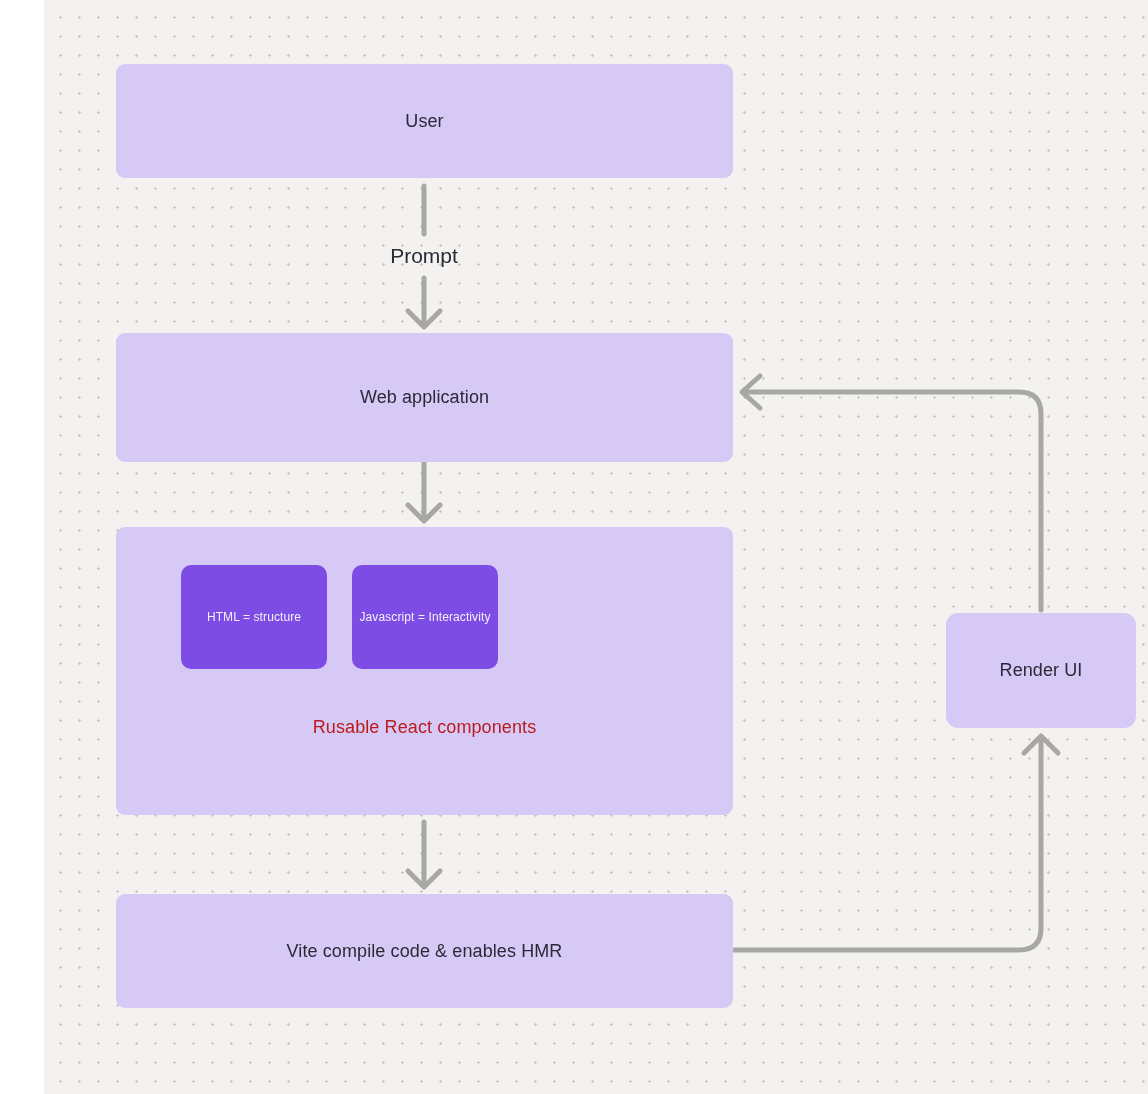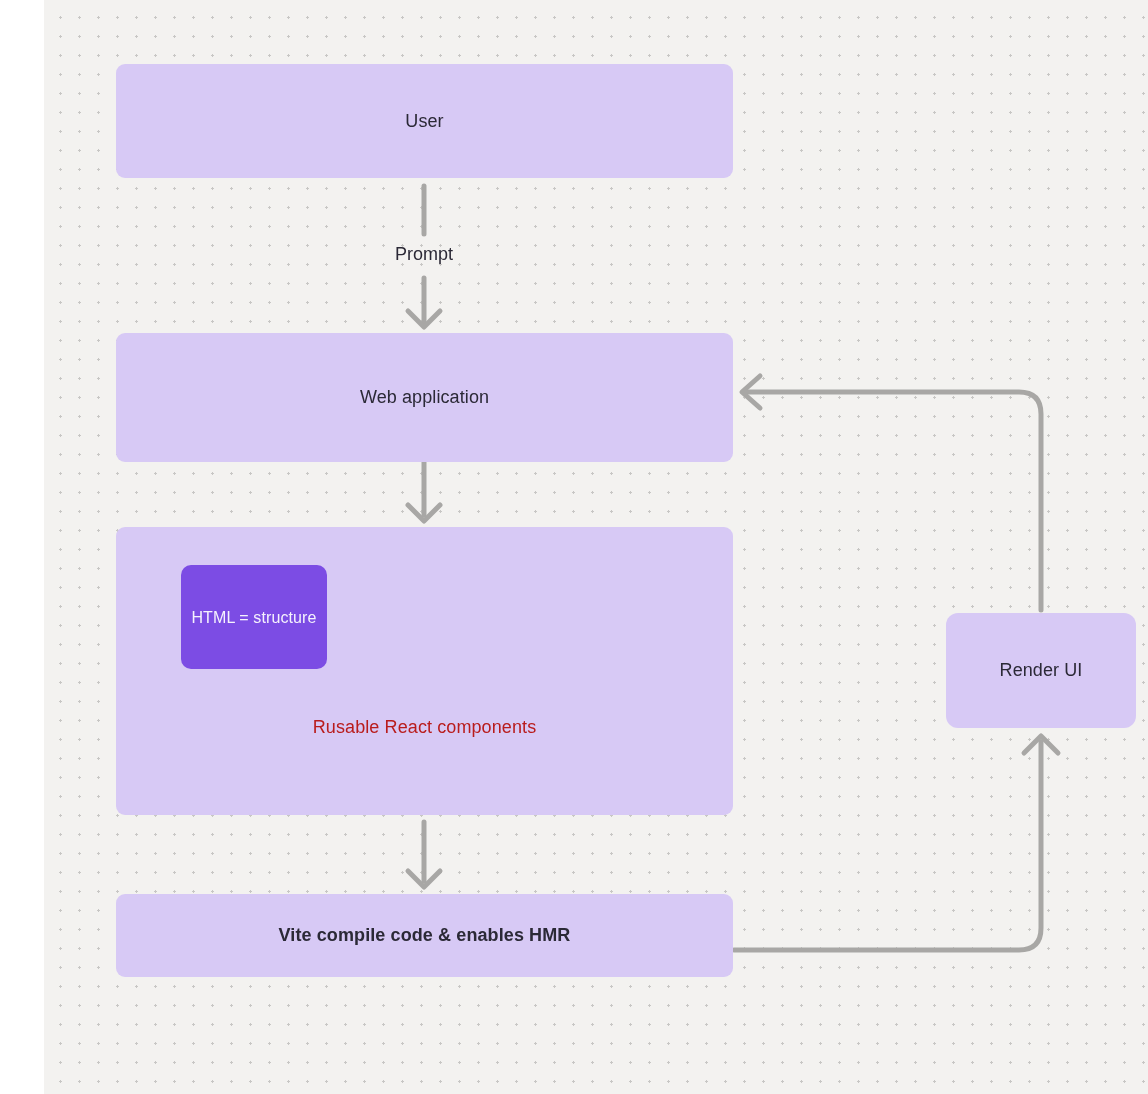--- a/index.html
+++ b/index.html
@@ -40,35 +40,35 @@
     align-items: center;
     justify-content: center;
     color: #2b2936;
     font-size: 18px;
     letter-spacing: 0.1px;
     text-align: center;
   }
   .node-user           { left: 72px;  top: 64px;  width: 617px; height: 114px; }
   .node-web            { left: 72px;  top: 333px; width: 617px; height: 129px; }
   .node-group          { left: 72px;  top: 527px; width: 617px; height: 288px; display: block; }
-  .node-vite           { left: 72px;  top: 894px; width: 617px; height: 83px; font-weight: bold; }
+  .node-vite           { left: 72px;  top: 894px; width: 617px; height: 114px; }
   .node-render         { left: 902px; top: 613px; width: 190px; height: 115px; border-radius: 12px; }
   .chip-row {
     position: absolute;
     left: 65px; top: 38px;
     display: flex;
     gap: 25px;
   }
   .chip {
     width: 146px;
     height: 104px;
     background: #7c4ce4;
     border-radius: 10px;
     color: #f5f2fd;
-    font-size: 16px;
+    font-size: 12px;
     line-height: 29px;
     display: flex;
     align-items: center;
     justify-content: center;
     text-align: center;
     padding: 0 6px;
     box-sizing: border-box;
   }
   .group-caption {
     position: absolute;
@@ -77,21 +77,21 @@
     text-align: center;
     color: #b91c1c;
     font-size: 18px;
   }
   .edge-label {
     position: absolute;
     left: 310px; top: 244px;
     width: 140px;
     text-align: center;
     color: #2b2936;
-    font-size: 18px;
+    font-size: 21px;
   }
 </style>
 </head>
 <body>
 
 <div class="canvas">
 
   <svg class="connectors">
 
     <g>
@@ -129,20 +129,23 @@
 
   <div class="node node-web">
     <span>Web application</span>
   </div>
 
   <div class="node node-group">
     <div class="chip-row">
       <div class="chip">
         <span>HTML = structure</span>
       </div>
+      <div class="chip">
+        <span>Javascript = Interactivity</span>
+      </div>
     </div>
     <div class="group-caption">Rusable React components</div>
   </div>
 
   <div class="node node-vite">
     <span>Vite compile code &amp; enables HMR</span>
   </div>
 
   <div class="node node-render">
     <span>Render UI</span>

